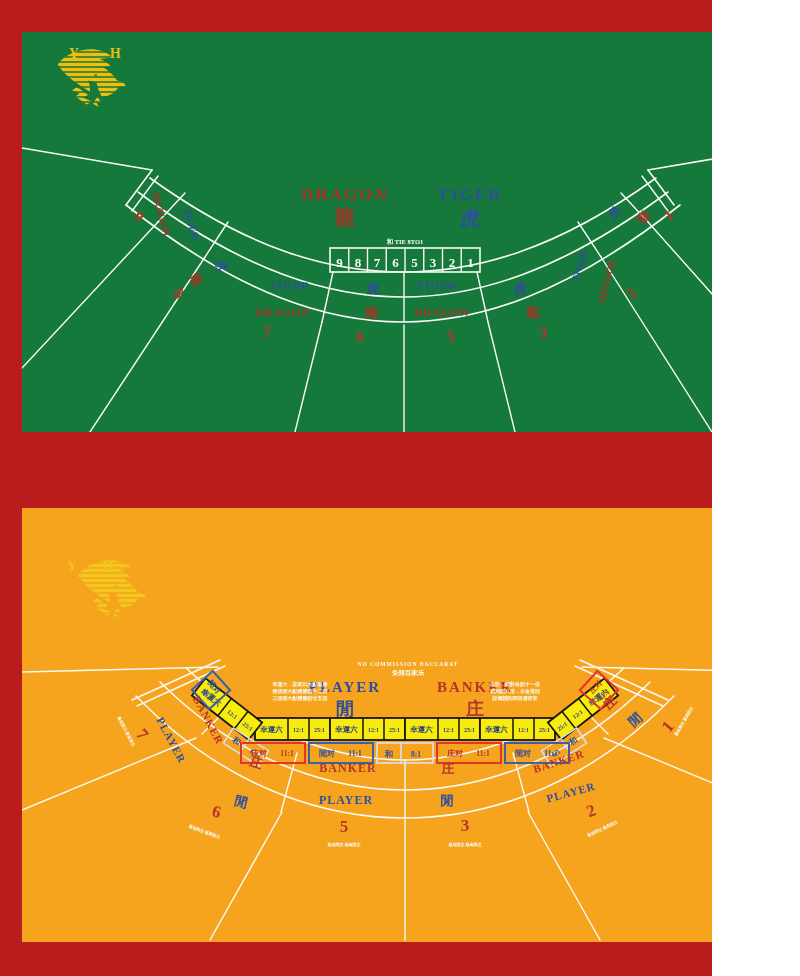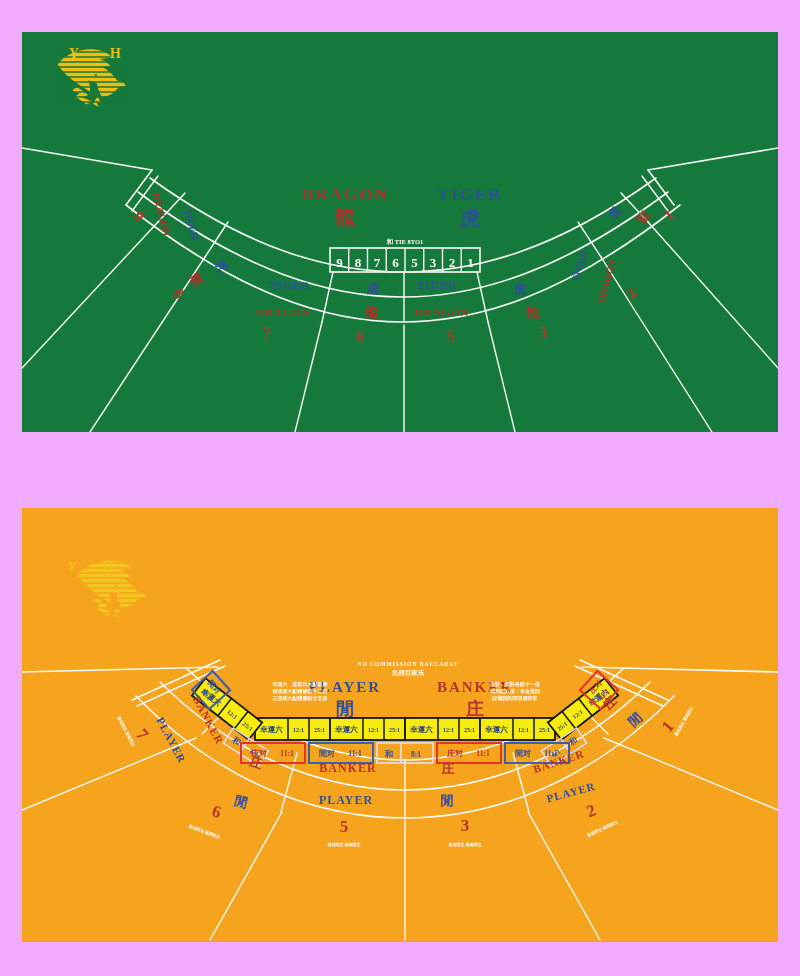--- a/index.html
+++ b/index.html
@@ -1,16 +1,16 @@
 <!DOCTYPE html>
 <html><head>
 <meta charset="utf-8">
 <style>
   html,body{margin:0;padding:0;background:#ffffff;}
-  .stage{position:relative;width:800px;height:976px;background:#f0abfc;overflow:hidden;}
+  .stage{position:relative;width:712px;height:976px;background:#b91c1c;overflow:hidden;}
   .tbl{position:absolute;left:22px;display:block;}
   #dt-svg{top:32px;}
   #bac-svg{top:508px;}
   svg text{font-family:"Liberation Serif",serif;font-weight:bold;text-anchor:middle;}
   .red{fill:#B5352A}
   .dred{fill:#A93226}
   .blue{fill:#2F4E9E}
   .navy{fill:#28407E}
   .white{fill:#FAFAF5}
   .gold{fill:#F1BE0D}

